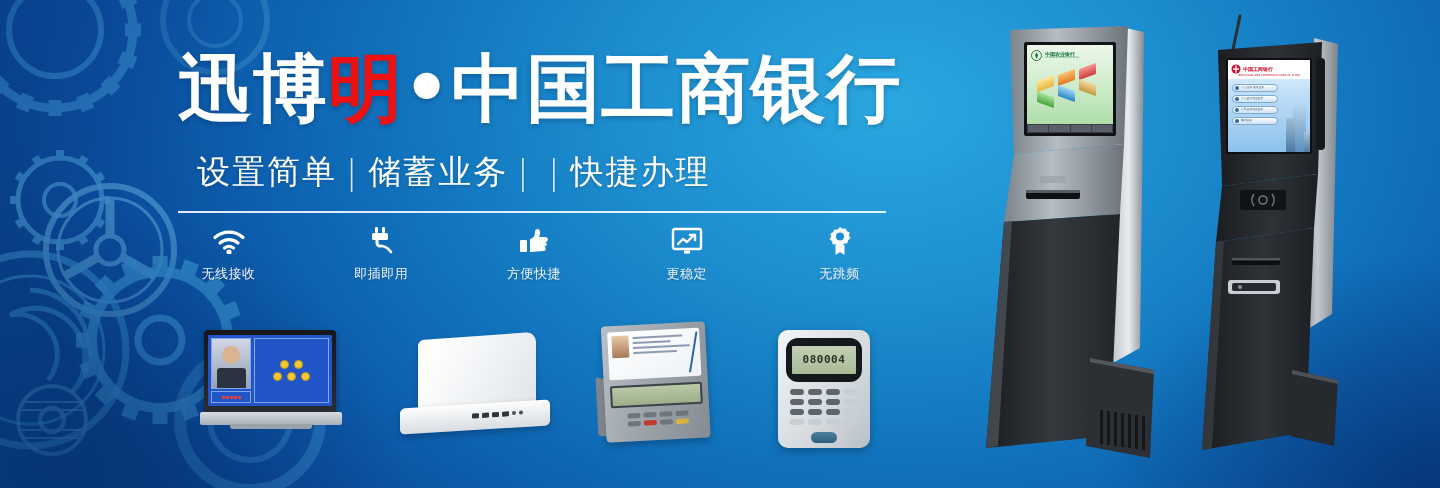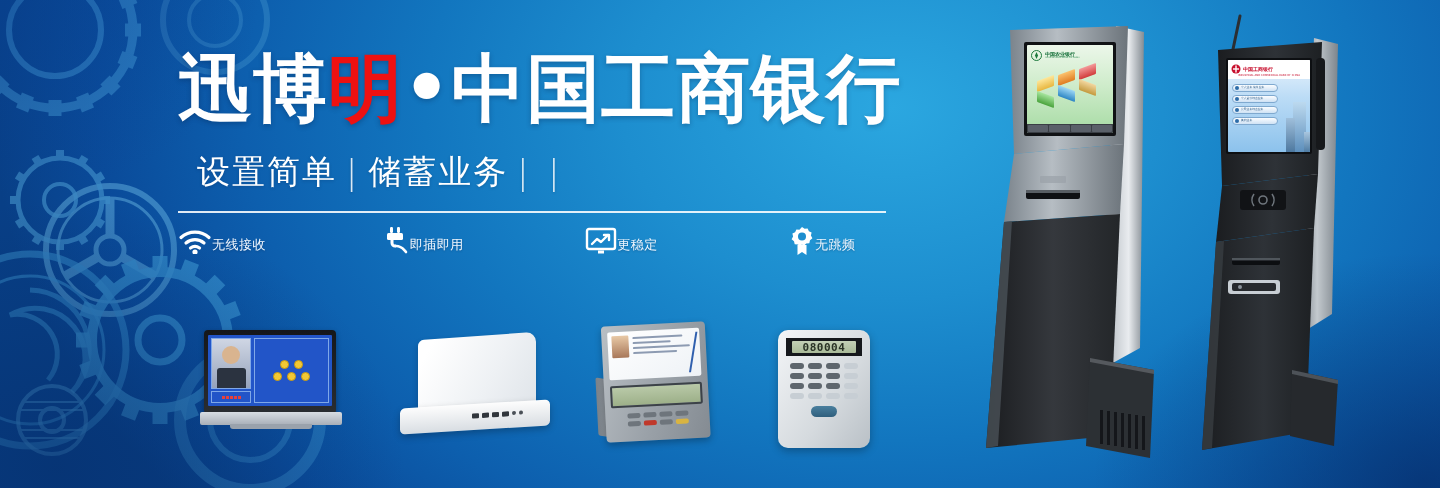--- a/index.html
+++ b/index.html
@@ -51,21 +51,21 @@
   #divider {
     position:absolute; left:178px; top:211px; width:708px; height:2px;
     background:rgba(255,255,255,.88);
   }
 
   
   #features {
     position:absolute; left:178px; top:224px; width:712px; height:64px;
     display:flex; justify-content:space-between; align-items:flex-start;
   }
-  .feat { width:101px; display:flex; flex-direction:row; align-items:center; }
+  .feat { width:101px; display:flex; flex-direction:column; align-items:center; }
   .feat-ico { height:34px; display:flex; align-items:center; justify-content:center; }
   .feat-ico svg { display:block; }
   .feat-lbl {
     margin-top:7px; font-size:13px; color:#f2f8ff; letter-spacing:.5px;
     white-space:nowrap; text-shadow:0 1px 2px rgba(0,30,70,.3);
   }
 
   
   #products { position:absolute; left:178px; top:318px; width:720px; height:140px; }
   .prod { position:absolute; }
@@ -163,21 +163,21 @@
 
   
   #prod-pad { left:600px; top:12px; width:92px; height:118px; }
   .pad-body {
     position:absolute; inset:0;
     background:linear-gradient(125deg,#f3f5f7,#d5dade 60%,#b9c0c6);
     border-radius:10px; box-shadow:0 3px 8px rgba(0,0,0,.28);
     padding:8px 8px 7px;
   }
   .pad-lcd {
-    height:18px; background:#15181c; border-radius:0;
+    height:44px; background:#15181c; border-radius:12px;
     display:flex; align-items:center; justify-content:center;
   }
   .pad-lcd-inner {
     width:84%; height:62%; background:linear-gradient(180deg,#c3d0b6,#a9ba98);
     border-radius:1px; display:flex; align-items:center; justify-content:center;
   }
   .pad-num {
     font-family:"DejaVu Sans Mono","Liberation Mono",monospace;
     font-size:11px; font-weight:bold; color:#2a3326; letter-spacing:.5px;
   }
@@ -329,20 +329,21 @@
       <span>迅博</span><span class="title-red">明</span><span class="title-dot">•</span><span>中国工商银行</span>
     </span>
   </div>
 
   <div id="subtitle">
     <span>设置简单</span>
     <span class="sub-sep">|</span>
     <span>储蓄业务</span>
     <span class="sub-sep">|</span>
     <span class="sub-sep">|</span>
+    <span>快捷办理</span>
   </div>
 
   <div id="divider"></div>
 
   <div id="features">
 
     <div class="feat">
       <div class="feat-ico">
         <svg width="34" height="26" viewBox="0 0 34 26">
           <g fill="none" stroke="#ffffff" stroke-width="3.2" stroke-linecap="round">
@@ -364,20 +365,29 @@
           <rect x="8" y="1" width="3" height="6" rx="1.2" fill="#ffffff"></rect>
           <rect x="15" y="1" width="3" height="6" rx="1.2" fill="#ffffff"></rect>
           <rect x="5" y="7" width="16" height="7" rx="1.5" fill="#ffffff"></rect>
           <path d="M10 14 v3 a3 3 0 0 0 3 3 h1" fill="none" stroke="#ffffff" stroke-width="3"></path>
           <path d="M14 20 c6 0 7 3 10 6" fill="none" stroke="#ffffff" stroke-width="2.6" stroke-linecap="round"></path>
         </svg>
       </div>
       <div class="feat-lbl">即插即用</div>
     </div>
 
+    <div class="feat">
+      <div class="feat-ico">
+        <svg width="32" height="26" viewBox="0 0 32 26">
+          <rect x="2" y="12" width="7" height="12" rx="1.2" fill="#ffffff"></rect>
+          <path d="M12 24 V11 c4-1 5-4 5-7 0-2 1-3 2.5-3S22 2 22 4.5 21 9 21 9h6.5a2.5 2.5 0 0 1 0 5h-1a2.3 2.3 0 0 1 0 4.6h-1a2.2 2.2 0 0 1 0 4.4z" fill="#ffffff"></path>
+        </svg>
+      </div>
+      <div class="feat-lbl">方便快捷</div>
+    </div>
 
     <div class="feat">
       <div class="feat-ico">
         <svg width="32" height="28" viewBox="0 0 32 28">
           <rect x="2" y="2" width="28" height="20" rx="2" fill="none" stroke="#ffffff" stroke-width="2.4"></rect>
           <path d="M7 17 l5-5 4 3 7-7" fill="none" stroke="#ffffff" stroke-width="2.4" stroke-linecap="round" stroke-linejoin="round"></path>
           <path d="M19 8 h5 v5" fill="none" stroke="#ffffff" stroke-width="2.4" stroke-linecap="round" stroke-linejoin="round"></path>
           <rect x="13" y="23.5" width="6" height="3" fill="#ffffff"></rect>
         </svg>
       </div>

